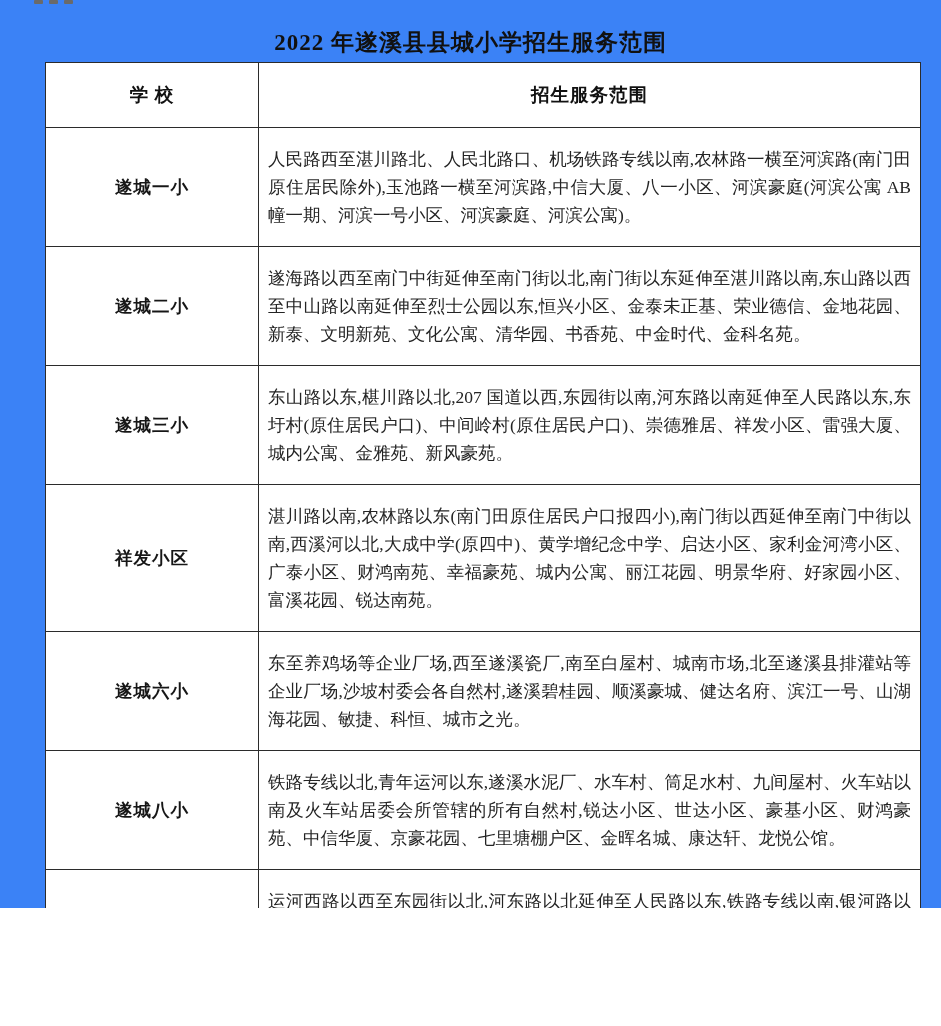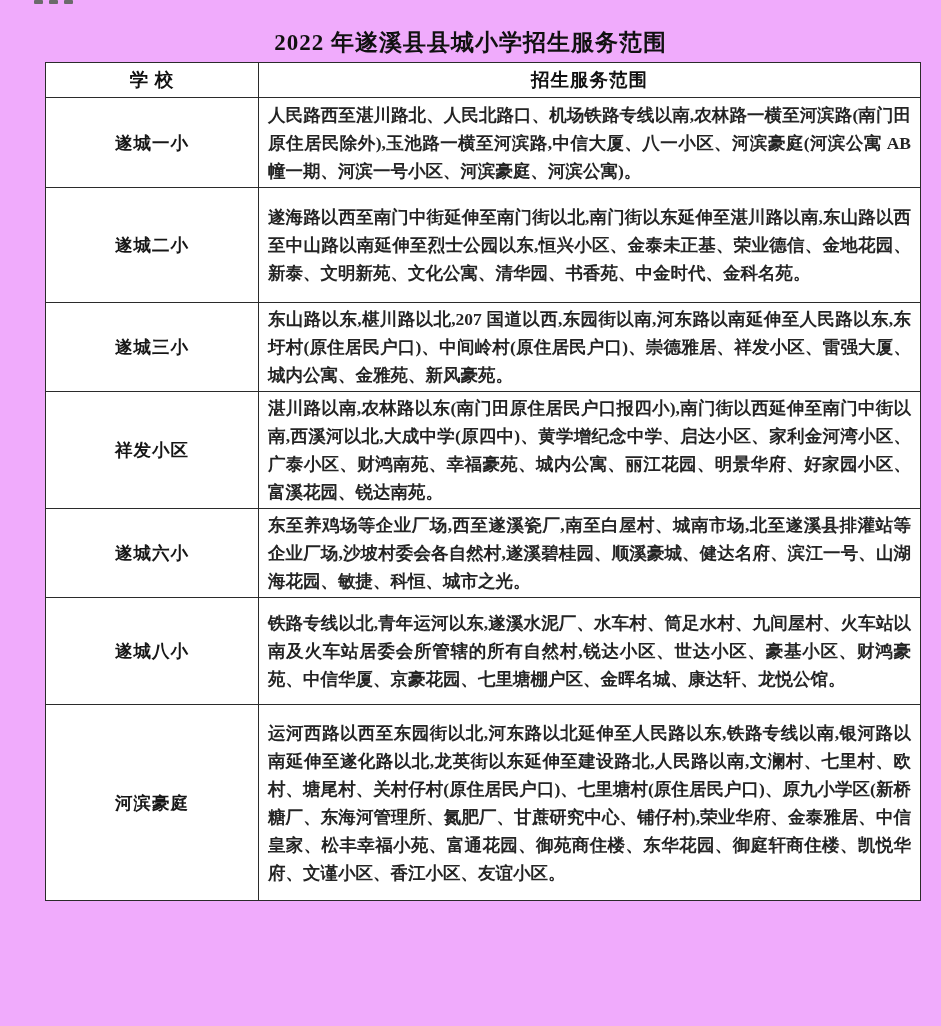--- a/index.html
+++ b/index.html
@@ -6,22 +6,22 @@
     margin: 0;
     padding: 0;
     background: #ffffff;
     width: 941px;
     font-family: "Liberation Serif", "DejaVu Serif", serif;
     color: #1f1f1f;
   }
   .page {
     position: relative;
     width: 941px;
-    height: 1026px;
-    background: #f0abfc;
+    height: 908px;
+    background: #3b82f6;
     overflow: hidden;
   }
   
   .crop-artifact {
     position: absolute;
     top: 0;
     left: 34px;
     width: 70px;
     height: 7px;
   }
@@ -48,21 +48,21 @@
     position: absolute;
     left: 45px;
     top: 62px;
     width: 876px;
     background: #fff;
   }
   table.range-table col.col-school { width: 213px; }
   table.range-table th,
   table.range-table td {
     border: 1.6px solid #2b2b2b;
-    padding: 2px 9px;
+    padding: 17px 9px;
     font-size: 17.5px;
     line-height: 28px;
     vertical-align: middle;
   }
   table.range-table th {
     font-size: 18.5px;
     font-weight: bold;
     text-align: center;
     height: 30px;
     letter-spacing: 1px;
@@ -72,21 +72,20 @@
     text-align: center;
     font-size: 18.5px;
     letter-spacing: 1px;
     color: #161616;
     font-weight: 700;
   }
   td.scope-cell {
     text-align: justify;
     text-justify: inter-character;
     color: #242424;
-    font-weight: bold;
   }
   tr.r1 { height: 90px; }
   tr.r2 { height: 115px; }
   tr.r3 { height: 88px; }
   tr.r4 { height: 115px; }
   tr.r5 { height: 60px; }
   tr.r6 { height: 83px; }
   tr.r7 { height: 67px; }
   tr.r8 { height: 107px; }
   tr.r9 { height: 196px; }

